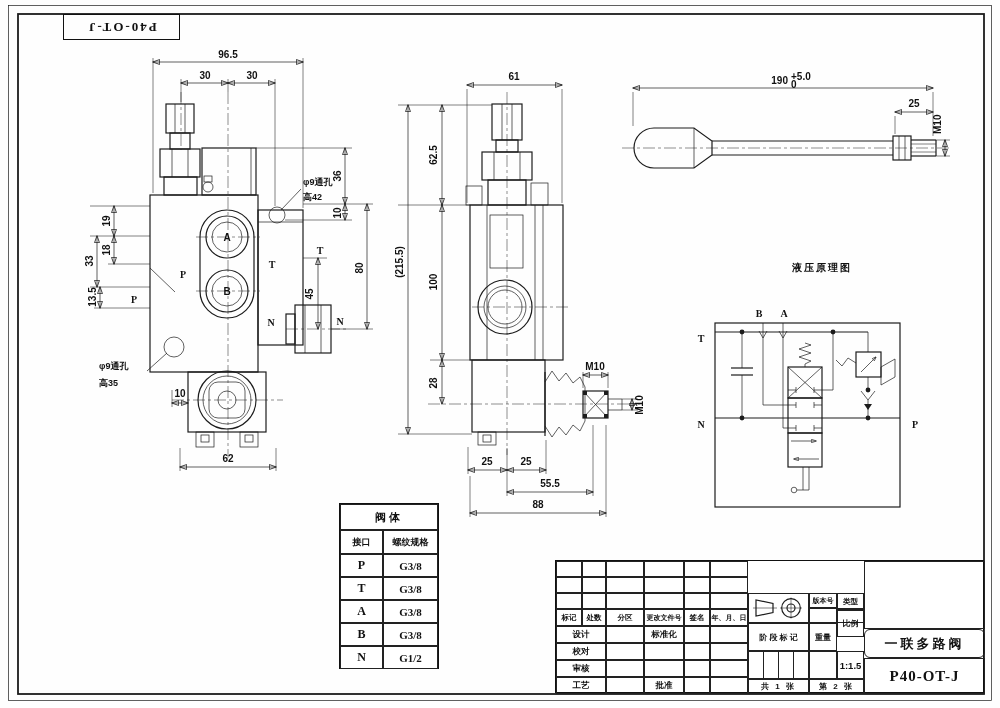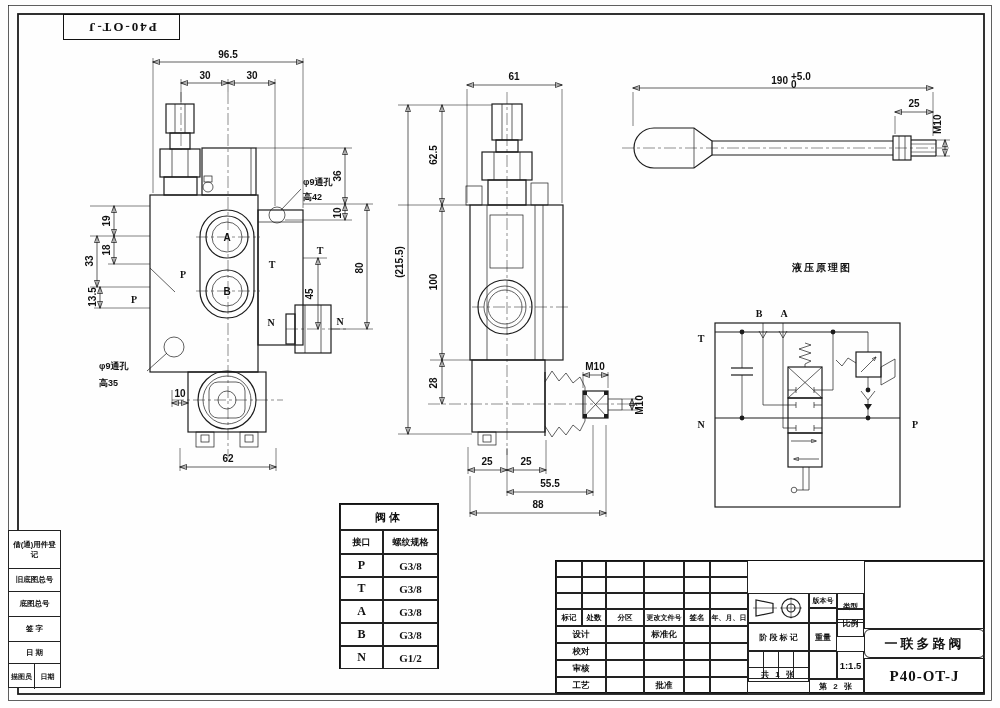--- a/index.html
+++ b/index.html
@@ -41,41 +41,20 @@
 
   <svg class="abs" style="left:0;top:0" width="1000" height="708" viewBox="0 0 1000 708">
     <rect x="8.5" y="5.5" width="983" height="695" class="thin"></rect>
     <rect x="18" y="14" width="966" height="680" style="stroke-width:1.8"></rect>
   </svg>
 
   <div id="corner-stamp" class="abs" style="left:63px;top:14px;width:115px;height:24px;">
     <span>P40-OT-J</span>
   </div>
 
-  <div class="abs margin-col" style="left:8px;top:530px;width:53px;height:158px;">
-    <div class="mrow" style="height:38px">
-        <span>借(通)用件登记</span>
-      </div>
-    <div class="mrow" style="height:23px">
-        <span>旧底图总号</span>
-      </div>
-    <div class="mrow" style="height:25px">
-        <span>底图总号</span>
-      </div>
-    <div class="mrow" style="height:25px">
-        <span>签 字</span>
-      </div>
-    <div class="mrow" style="height:22px">
-        <span>日 期</span>
-      </div>
-    <div class="mrow" style="height:25px;padding:0;">
-      <span style="flex:1;border-right:1px solid #222;height:100%;display:flex;align-items:center;justify-content:center;font-size:7px;">描图员</span>
-      <span style="flex:1;height:100%;display:flex;align-items:center;justify-content:center;font-size:7px;">日期</span>
-    </div>
-  </div>
 
   <svg class="abs" style="left:55px;top:40px" width="318" height="448" viewBox="55 40 318 448">
     <defs>
       <marker id="fv-a" viewBox="0 0 10 8" refX="9.5" refY="4" markerWidth="11" markerHeight="8" orient="auto-start-reverse">
         <path d="M0,0.5 L10,4 L0,7.5 Z" fill="#111" stroke="none"></path>
       </marker>
     </defs>
     <g>
       <line class="cl" x1="228" y1="92" x2="228" y2="458"></line>
       <line class="cl" x1="196" y1="237" x2="260" y2="237"></line>
@@ -460,21 +439,21 @@
         <circle cx="40" cy="13" r="9.3" stroke-width="1"></circle>
         <circle cx="40" cy="13" r="4" stroke-width="1"></circle>
         <line x1="29" y1="13" x2="51" y2="13" class="xln"></line>
         <line x1="40" y1="2.5" x2="40" y2="23.5" class="xln"></line>
       </svg>
     </div>
     <div class="cell" style="left:253px;top:32px;width:28px;height:15px;font:700 7px 'Liberation Sans',sans-serif;">
       <span>版本号</span>
     </div>
     <div class="cell" style="left:253px;top:47px;width:28px;height:15px;"></div>
-    <div class="cell" style="left:281px;top:32px;width:27px;height:27px;font:700 7.5px 'Liberation Sans',sans-serif;justify-content:center;">
+    <div class="cell" style="left:281px;top:32px;width:27px;height:18px;font:700 7.5px 'Liberation Sans',sans-serif;justify-content:center;">
       <span>类型</span>
     </div>
     <div class="cell" style="left:281px;top:47px;width:27px;height:15px;"></div>
     <div class="cell" style="left:192px;top:62px;width:61px;height:28px;font:700 8px 'Liberation Sans',sans-serif;">
       <span>阶 段 标 记</span>
     </div>
     <div class="cell" style="left:253px;top:62px;width:28px;height:28px;font:700 8px 'Liberation Sans',sans-serif;">
       <span>重量</span>
     </div>
     <div class="cell" style="left:281px;top:48px;width:27px;height:28px;font:700 8px 'Liberation Sans',sans-serif;">
@@ -483,21 +462,21 @@
     <div class="cell quad" style="left:192px;top:90px;width:61px;height:28px;padding:0;">
       <div></div>
         <div></div>
         <div></div>
         <div></div>
     </div>
     <div class="cell" style="left:253px;top:90px;width:28px;height:28px;"></div>
     <div class="cell" style="left:281px;top:90px;width:27px;height:28px;font:700 9.5px 'Liberation Sans',sans-serif;">
       <span>1:1.5</span>
     </div>
-    <div class="cell" style="left:192px;top:106px;width:61px;height:15px;font:700 8px 'Liberation Sans',sans-serif;letter-spacing:2px;">
+    <div class="cell" style="left:192px;top:118px;width:61px;height:15px;font:700 8px 'Liberation Sans',sans-serif;letter-spacing:2px;">
       <span>共 1 张</span>
     </div>
     <div class="cell" style="left:253px;top:118px;width:55px;height:15px;font:700 8px 'Liberation Sans',sans-serif;letter-spacing:2px;">
       <span>第 2 张</span>
     </div>
     <div class="cell" style="left:308px;top:0;width:121px;height:68px;"></div>
     <div class="cell" style="left:308px;top:68px;width:121px;height:29px;font:700 13px 'Liberation Sans',sans-serif;letter-spacing:3px;border-radius:6px;">
       <span>一联多路阀</span>
     </div>
     <div class="cell" style="left:308px;top:97px;width:121px;height:36px;font:700 15px 'Liberation Serif',serif;letter-spacing:1px;">

